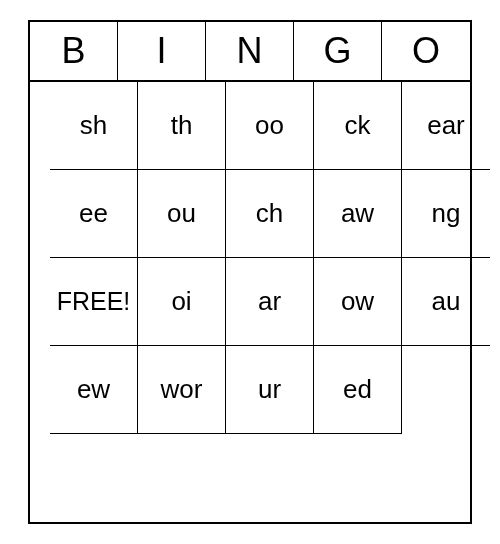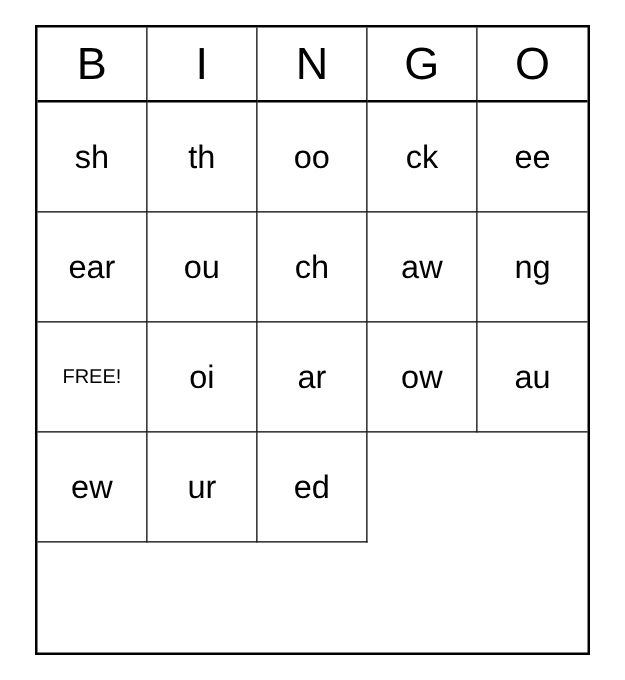--- a/index.html
+++ b/index.html
@@ -52,58 +52,60 @@
 
     .grid-cell {
       width: 88px;
       height: 88px;
       display: flex;
       align-items: center;
       justify-content: center;
       font-size: 26px;
       border-right: 1px solid #000;
       border-bottom: 1px solid #000;
+      margin-left: 20px;
     }
 
     .grid-cell:nth-child(5n) {
       border-right: none;
     }
 
     .grid-cell:nth-child(n+21) {
       border-bottom: none;
     }
 
     .free-cell {
-      font-size: 16px;
+      font-size: 25px;
     }
   </style>
 </head>
 <body>
 
 <div class="bingo-card">
   <div class="bingo-header">
   <div class="header-cell">B</div>
       <div class="header-cell">I</div>
       <div class="header-cell">N</div>
       <div class="header-cell">G</div>
       <div class="header-cell">O</div>
     </div>
   <div class="bingo-grid">
   <div class="grid-cell">sh</div>
       <div class="grid-cell">th</div>
       <div class="grid-cell">oo</div>
       <div class="grid-cell">ck</div>
+      <div class="grid-cell">ear</div>
       <div class="grid-cell">ee</div>
-      <div class="grid-cell">ear</div>
       <div class="grid-cell">ou</div>
       <div class="grid-cell">ch</div>
       <div class="grid-cell">aw</div>
       <div class="grid-cell">ng</div>
       <div class="grid-cell free-cell">FREE!</div>
       <div class="grid-cell">oi</div>
       <div class="grid-cell">ar</div>
       <div class="grid-cell">ow</div>
       <div class="grid-cell">au</div>
       <div class="grid-cell">ew</div>
+      <div class="grid-cell">wor</div>
       <div class="grid-cell">ur</div>
       <div class="grid-cell">ed</div>
     </div>
 </div>
 
 </body></html>

